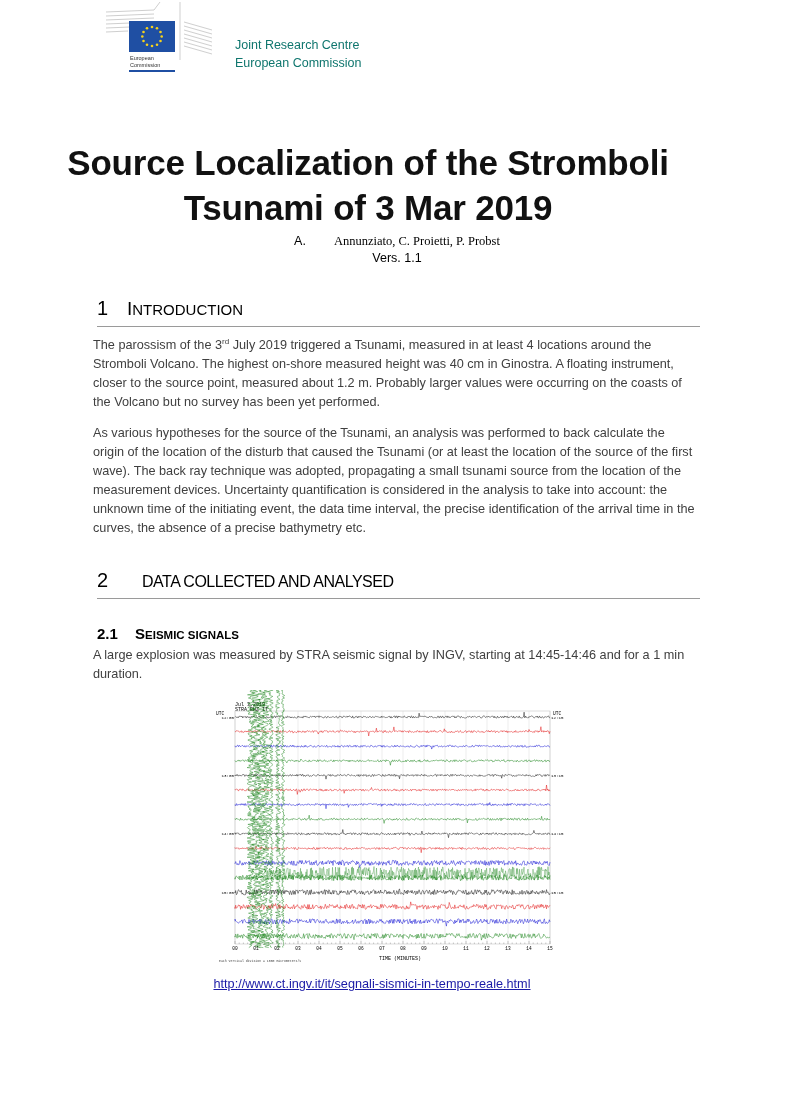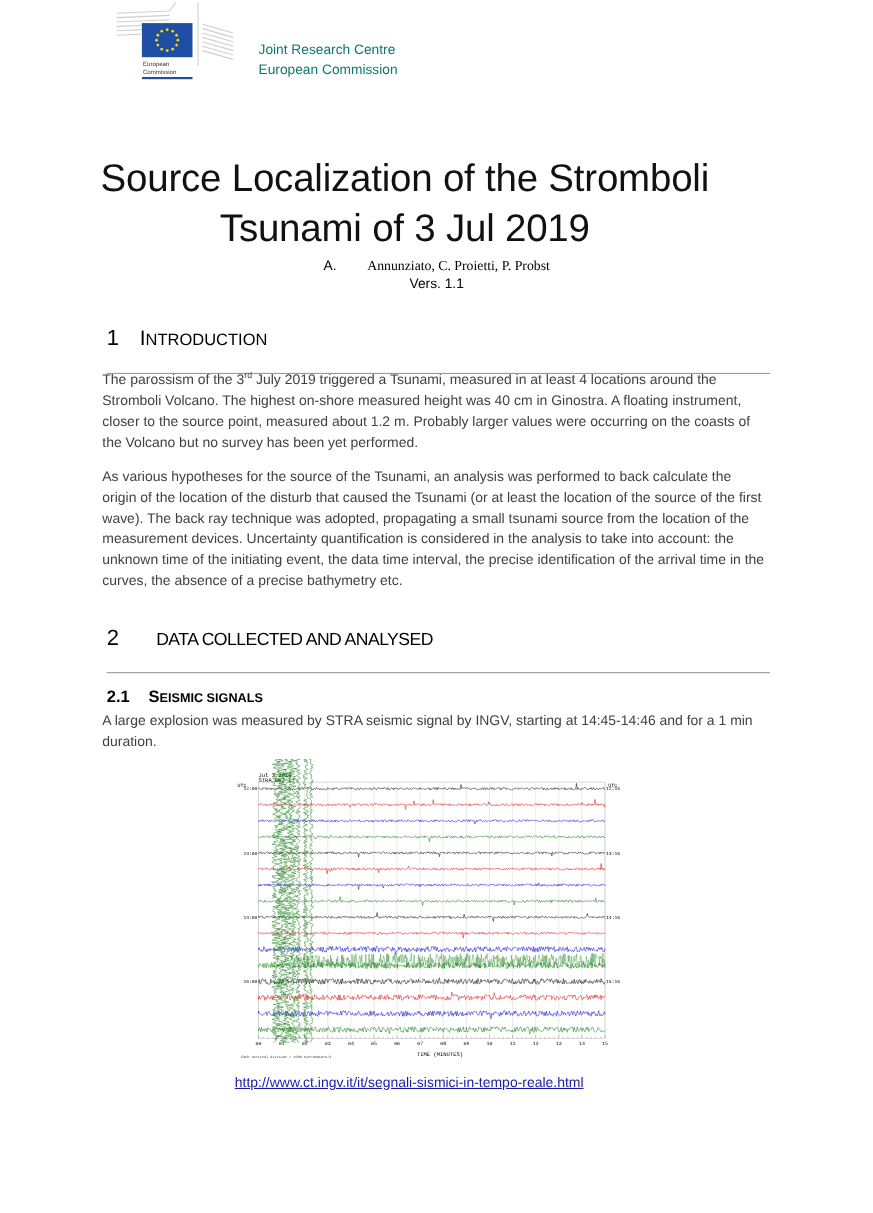--- a/index.html
+++ b/index.html
@@ -1,25 +1,25 @@
 <!DOCTYPE html>
 <html><head>
 <meta charset="utf-8">
 <style>
   html, body { margin: 0; padding: 0; background: #ffffff; }
   body { width: 794px; height: 1103px; position: relative; overflow: hidden;
          font-family: "Liberation Sans", sans-serif; color: #000; }
   .logo { position: absolute; left: 104px; top: 0; width: 110px; height: 74px; }
   .org { position: absolute; left: 235px; top: 36px; font-size: 12.5px; line-height: 18px; color: #0f766e; }
   .title { position: absolute; left: 0; width: 736px; top: 140px; text-align: center;
-           font-size: 35px; line-height: 45px; font-weight: normal; color: #111; letter-spacing: -0.2px; }
+           font-size: 35px; line-height: 45px; font-weight: bold; color: #111; letter-spacing: -0.2px; }
   .authors { position: absolute; left: 0; width: 794px; top: 233px; text-align: center; font-size: 12.5px; line-height: 17px; }
   .authors .a { margin-left: 28px; font-family: Liberation Serif, serif; }
   .h1 { position: absolute; left: 97px; width: 603px; font-size: 20px; line-height: 26px;
-        border-bottom: 1px solid #9a9a9a; padding-bottom: 16px; }
+        border-bottom: 1px solid #9a9a9a; padding-bottom: 3px; }
   .h1 .num { display: inline-block; width: 30px; }
   .h1 .sc { font-size: 15px; }
   .h1 .big { font-size: 19px; }
   .h2 { position: absolute; left: 97px; font-size: 15px; line-height: 20px; font-weight: bold; }
   .h2 .num { display: inline-block; width: 38px; }
   .h2 .small { font-size: 11.5px; }
   .para { position: absolute; left: 93px; width: 606px; font-size: 12.7px; line-height: 19px; color: #404040; }
   .para sup { font-size: 8px; line-height: 0; }
   .figure { position: absolute; left: 215px; top: 690px; width: 380px; height: 276px; }
   .link { position: absolute; left: 0; width: 744px; top: 977px; text-align: center; font-size: 12.7px; }
@@ -65,21 +65,21 @@
   <rect x="25" y="70" width="46" height="2" fill="#1f4fa3"></rect>
 </svg>
 
 <div class="org">
   <div>Joint Research Centre</div>
   <div>European Commission</div>
 </div>
 
 <div class="title">
   <div>Source Localization of the Stromboli</div>
-  <div>Tsunami of 3 Jul 2019</div>
+  <div>Tsunami of 3 Mar 2019</div>
 </div>
 <div class="authors">
   <div><span>A.</span><span class="a">Annunziato, C. Proietti, P. Probst</span></div>
   <div>Vers. 1.1</div>
 </div>
 
 <div class="h1" style="top:295px;">
   <span class="num">1</span><span class="big">I</span><span class="sc">NTRODUCTION</span>
 </div>
 

